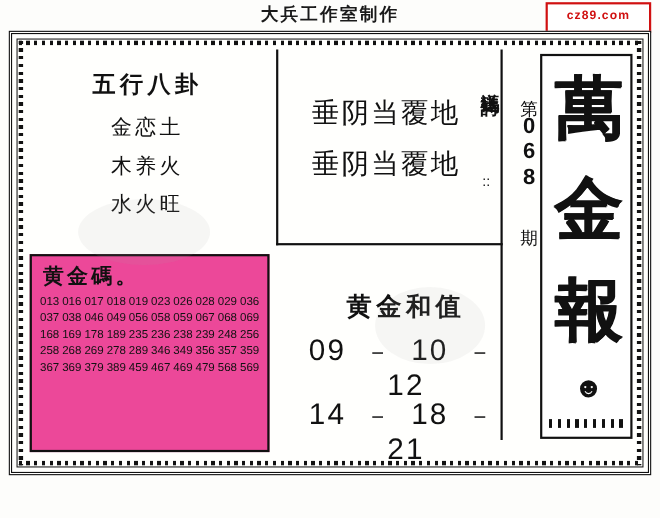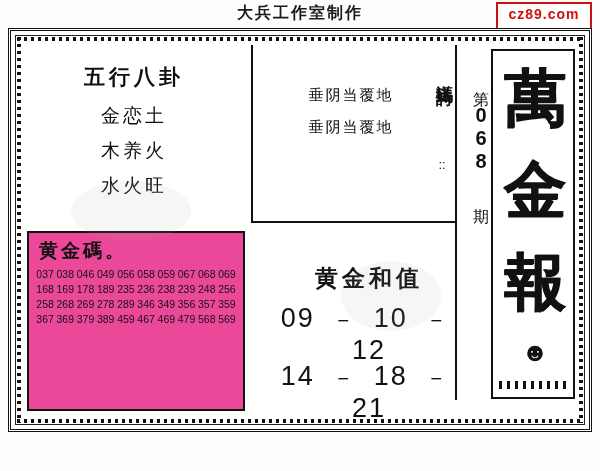--- a/index.html
+++ b/index.html
@@ -39,21 +39,21 @@
   }
   .watermark {
     position: absolute;
     right: 8px;
     top: 2px;
     width: 92px;
     height: 24px;
     border: 2px solid #d01010;
     background: #ffffff;
     color: #d01010;
-    font-size: 14px;
+    font-size: 11px;
     font-weight: bold;
     line-height: 20px;
     text-align: center;
     letter-spacing: 1px;
   }
 
   
   .poster {
     position: absolute;
     left: 8px;
@@ -116,21 +116,21 @@
   .poem {
     position: absolute;
     left: 250px;
     top: 42px;
     width: 180px;
     text-align: center;
     font-family: "DejaVu Sans", sans-serif;
     color: #111;
   }
   .poem .ln {
-    font-size: 15px;
+    font-size: 25px;
     letter-spacing: 2px;
     margin: 13px 0;
   }
   .poem-label {
     position: absolute;
     left: 418px;
     top: 40px;
     width: 28px;
     font-family: "DejaVu Sans", sans-serif;
     font-size: 17px;
@@ -329,20 +329,32 @@
       <div class="ch c1">萬</div>
       <div class="ch c2">金</div>
       <div class="ch c3">報</div>
       <div class="mark">☻</div>
       <div class="zig"></div>
     </div>
 
     <div class="gold-box">
       <div class="gold-title">黄金碼。</div>
       <div class="gold-grid">
+          <div class="gold-row">
+            <span>013</span>
+            <span>016</span>
+            <span>017</span>
+            <span>018</span>
+            <span>019</span>
+            <span>023</span>
+            <span>026</span>
+            <span>028</span>
+            <span>029</span>
+            <span>036</span>
+          </div>
           <div class="gold-row">
             <span>037</span>
             <span>038</span>
             <span>046</span>
             <span>049</span>
             <span>056</span>
             <span>058</span>
             <span>059</span>
             <span>067</span>
             <span>068</span>

